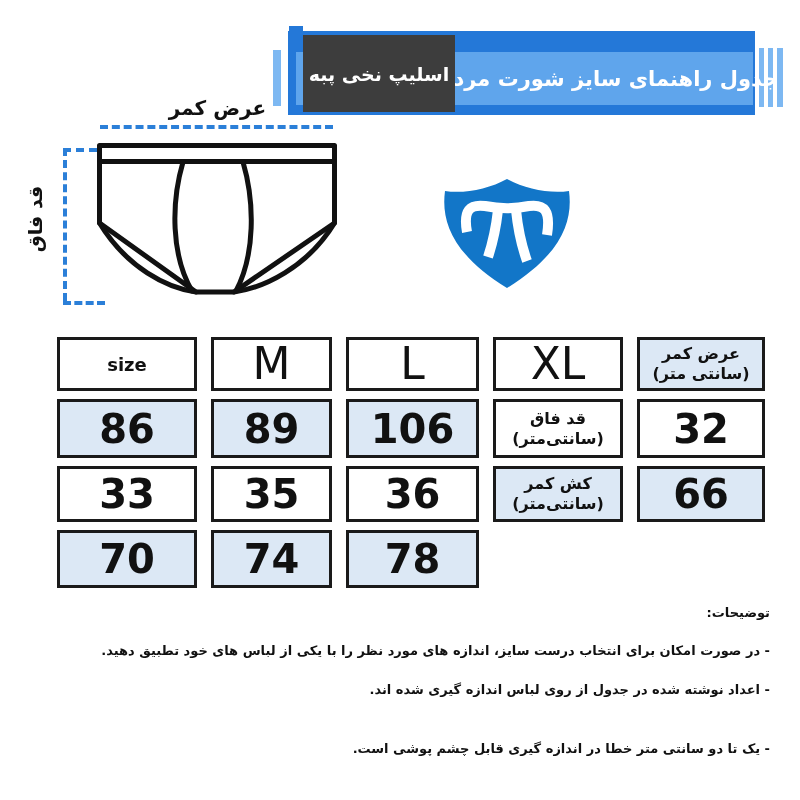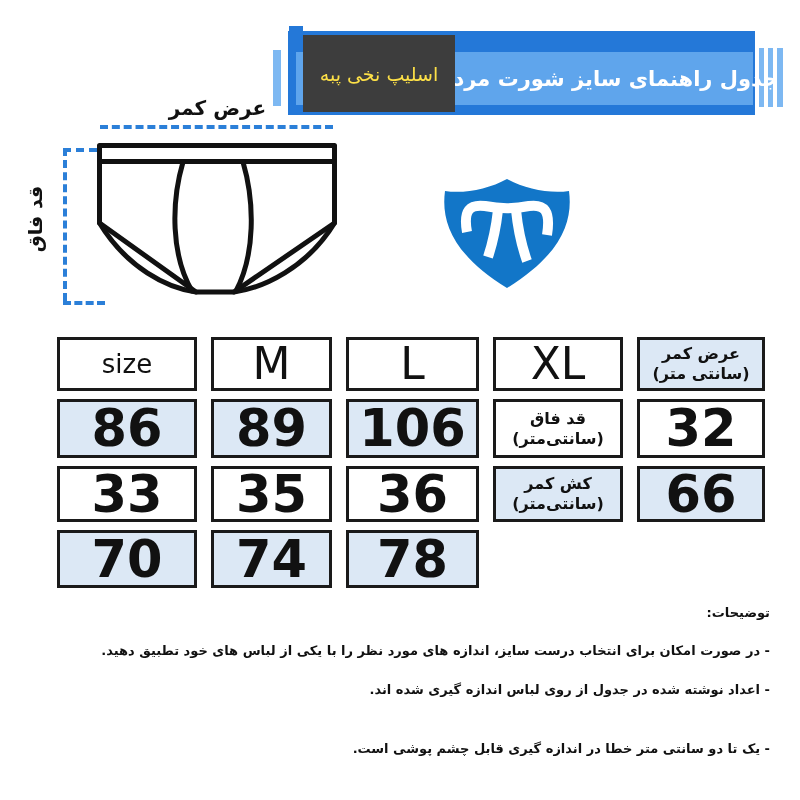--- a/index.html
+++ b/index.html
@@ -8,22 +8,22 @@
   .abs{position:absolute;}
 
   
   .banner-back{left:288px;top:31px;width:467px;height:84px;background:#2478d8;}
   .banner-nub{left:289px;top:26px;width:14px;height:10px;background:#2478d8;}
   .banner-light{left:296px;top:52px;width:457px;height:53px;background:#5fa5ec;}
   .banner-title{left:456px;top:54px;width:292px;height:49px;display:flex;
        align-items:center;justify-content:center;color:#fff;font-size:21px;
        font-weight:bold;direction:rtl;white-space:nowrap;}
   .product-box{left:303px;top:35px;width:152px;height:77px;background:#3d3d3d;
-       display:flex;align-items:center;justify-content:center;color:#fde047;
-       font-size:19px;font-weight:normal;direction:rtl;white-space:nowrap;}
+       display:flex;align-items:center;justify-content:center;color:#ffffff;
+       font-size:19px;font-weight:bold;direction:rtl;white-space:nowrap;}
   .bar-left{left:273px;top:50px;width:8px;height:56px;background:#7db8f2;}
   .stripe{top:48px;width:5px;height:59px;background:#7db8f2;}
   .s1{left:759px;} .s2{left:768px;} .s3{left:777px;width:6px;}
 
   
   .waist-label{left:100px;top:96px;width:235px;text-align:center;font-size:20px;
        font-weight:bold;direction:rtl;}
   .dash-h{left:100px;top:125px;width:233px;height:0;border-top:4px dashed #2b7fd8;}
   .dash-v{left:63px;top:148px;width:0;height:153px;border-left:4px dashed #2b7fd8;}
   .dash-top{left:63px;top:148px;width:34px;height:0;border-top:4px dashed #2b7fd8;}
@@ -34,23 +34,23 @@
   .shield{left:440px;top:176px;}
 
   
   .size-table{left:57px;top:337px;width:708px;display:grid;
        grid-template-columns:140px 121px 133px 130px 128px;
        grid-template-rows:54px 59px 56px 58px;
        column-gap:14px;row-gap:8px;}
   .cell{border:3px solid #1a1a1a;background:#fff;display:flex;flex-direction:column;
        align-items:center;justify-content:center;text-align:center;}
   .cell.shaded{background:#dce8f5;}
-  .hdr-size{font-size:26px;}
+  .hdr-size{font-size:18px;font-weight:bold;}
   .hdr-letter{font-size:44px;line-height:1;}
-  .num{font-size:51px;font-weight:bold;line-height:1;}
+  .num{font-size:40px;font-weight:bold;line-height:1;}
   .rowlabel{font-size:16px;font-weight:bold;direction:rtl;line-height:1.25;}
 
   
   .notes{left:20px;top:604px;width:750px;direction:rtl;text-align:right;
        font-size:13px;font-weight:bold;line-height:1.4;}
   .notes .heading{margin:0 0 20px 0;}
   .notes p{margin:0 0 21px 0;}
   .notes p:last-child{margin-bottom:0;margin-top:40px;}
 </style>
 </head>

